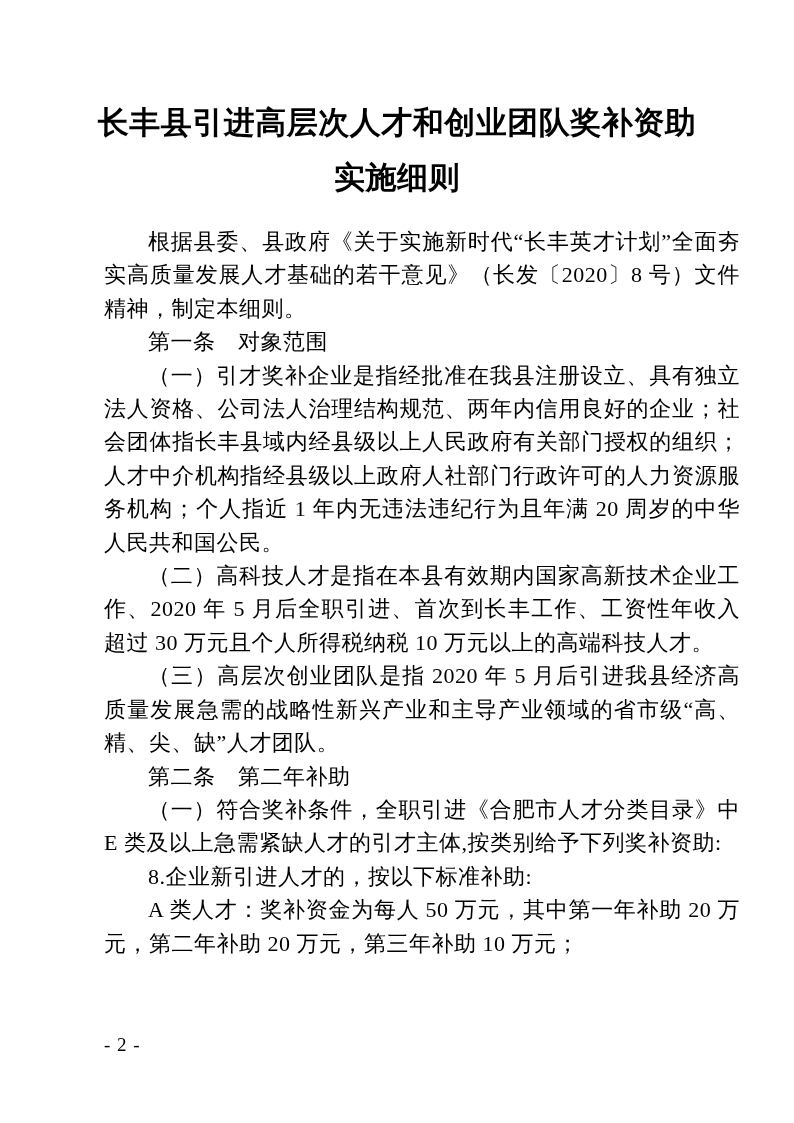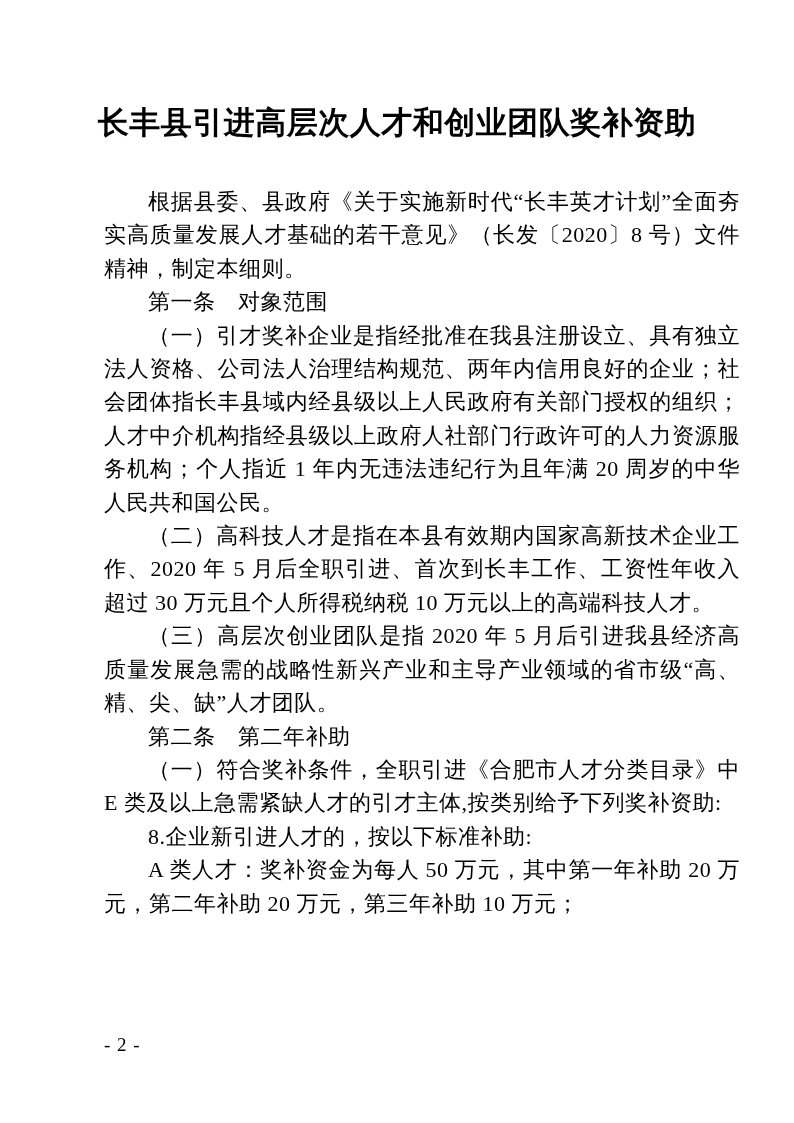--- a/index.html
+++ b/index.html
@@ -28,21 +28,21 @@
     font-weight: 700;
     font-size: 31px;
     line-height: 55px;
     color: #000000;
     letter-spacing: 0.5px;
   }
   .title-line {
     display: block;
   }
   .doc-body {
-    margin-top: 35px;
+    margin-top: 20px;
     padding-left: 104px;
     padding-right: 54px;
     font-family: "Liberation Serif", "DejaVu Serif", serif;
     font-size: 22px;
     line-height: 33.4px;
     text-align: justify;
     color: #000000;
   }
   .para {
     margin: 0;
@@ -65,20 +65,21 @@
     letter-spacing: 1px;
   }
 </style>
 </head>
 <body>
 
 <div class="page">
 
   <h1 class="doc-title">
     <span class="title-line">长丰县引进高层次人才和创业团队奖补资助</span>
+    <span class="title-line">实施细则</span>
   </h1>
 
   <div class="doc-body">
     <p class="para">根据县委、县政府《关于实施新时代“长丰英才计划”全面夯实高质量发展人才基础的若干意见》（长发〔2020〕8 号）文件精神，制定本细则。</p>
     <p class="para heading">第一条　对象范围</p>
     <p class="para">（一）引才奖补企业是指经批准在我县注册设立、具有独立法人资格、公司法人治理结构规范、两年内信用良好的企业；社会团体指长丰县域内经县级以上人民政府有关部门授权的组织；人才中介机构指经县级以上政府人社部门行政许可的人力资源服务机构；个人指近 1 年内无违法违纪行为且年满 20 周岁的中华人民共和国公民。</p>
     <p class="para">（二）高科技人才是指在本县有效期内国家高新技术企业工作、2020 年 5 月后全职引进、首次到长丰工作、工资性年收入超过 30 万元且个人所得税纳税 10 万元以上的高端科技人才。</p>
     <p class="para">（三）高层次创业团队是指 2020 年 5 月后引进我县经济高质量发展急需的战略性新兴产业和主导产业领域的省市级“高、精、尖、缺”人才团队。</p>
     <p class="para heading">第二条　第二年补助</p>
     <p class="para">（一）符合奖补条件，全职引进《合肥市人才分类目录》中 E 类及以上急需紧缺人才的引才主体,按类别给予下列奖补资助:</p>

